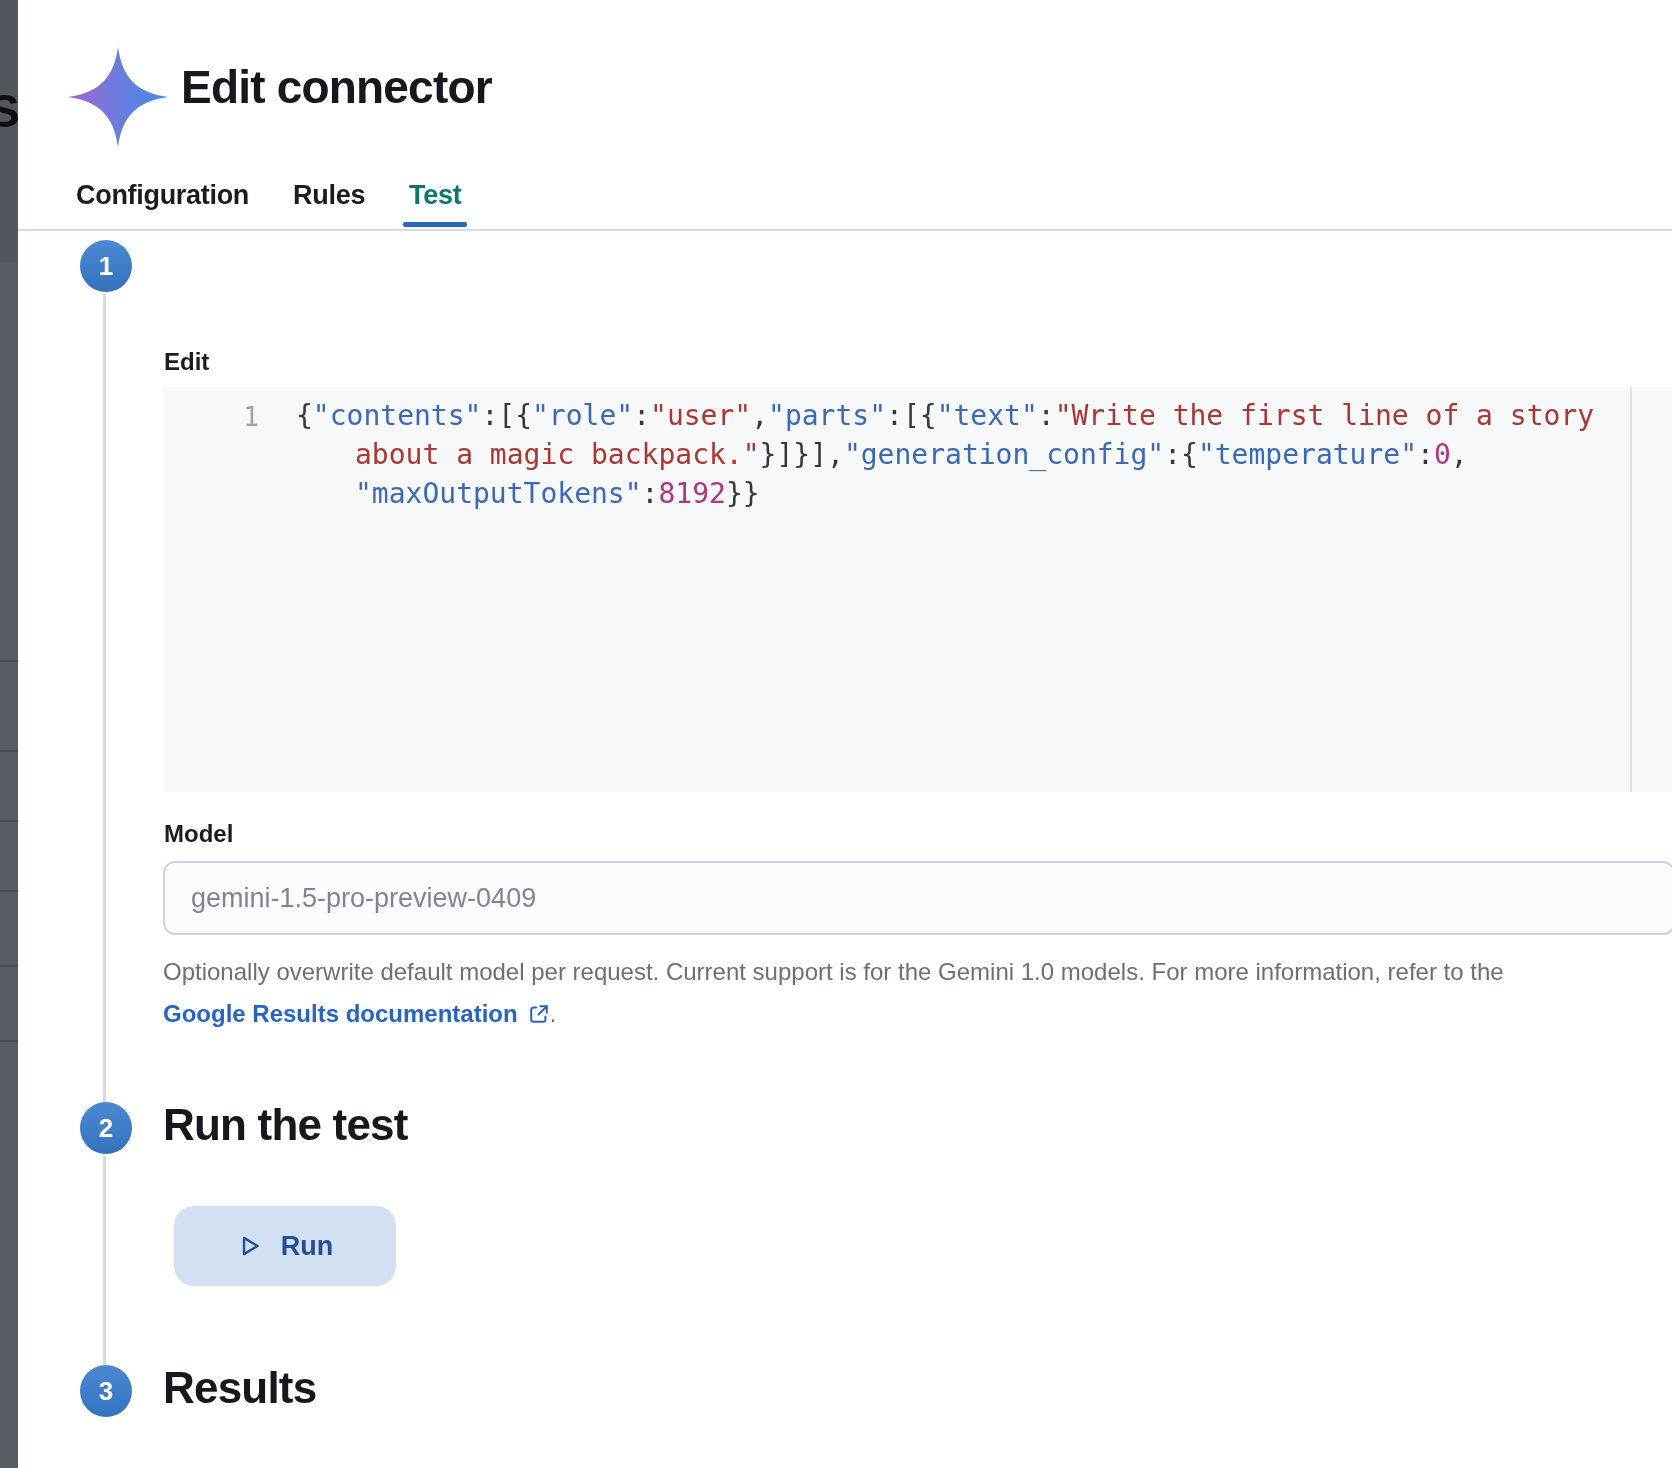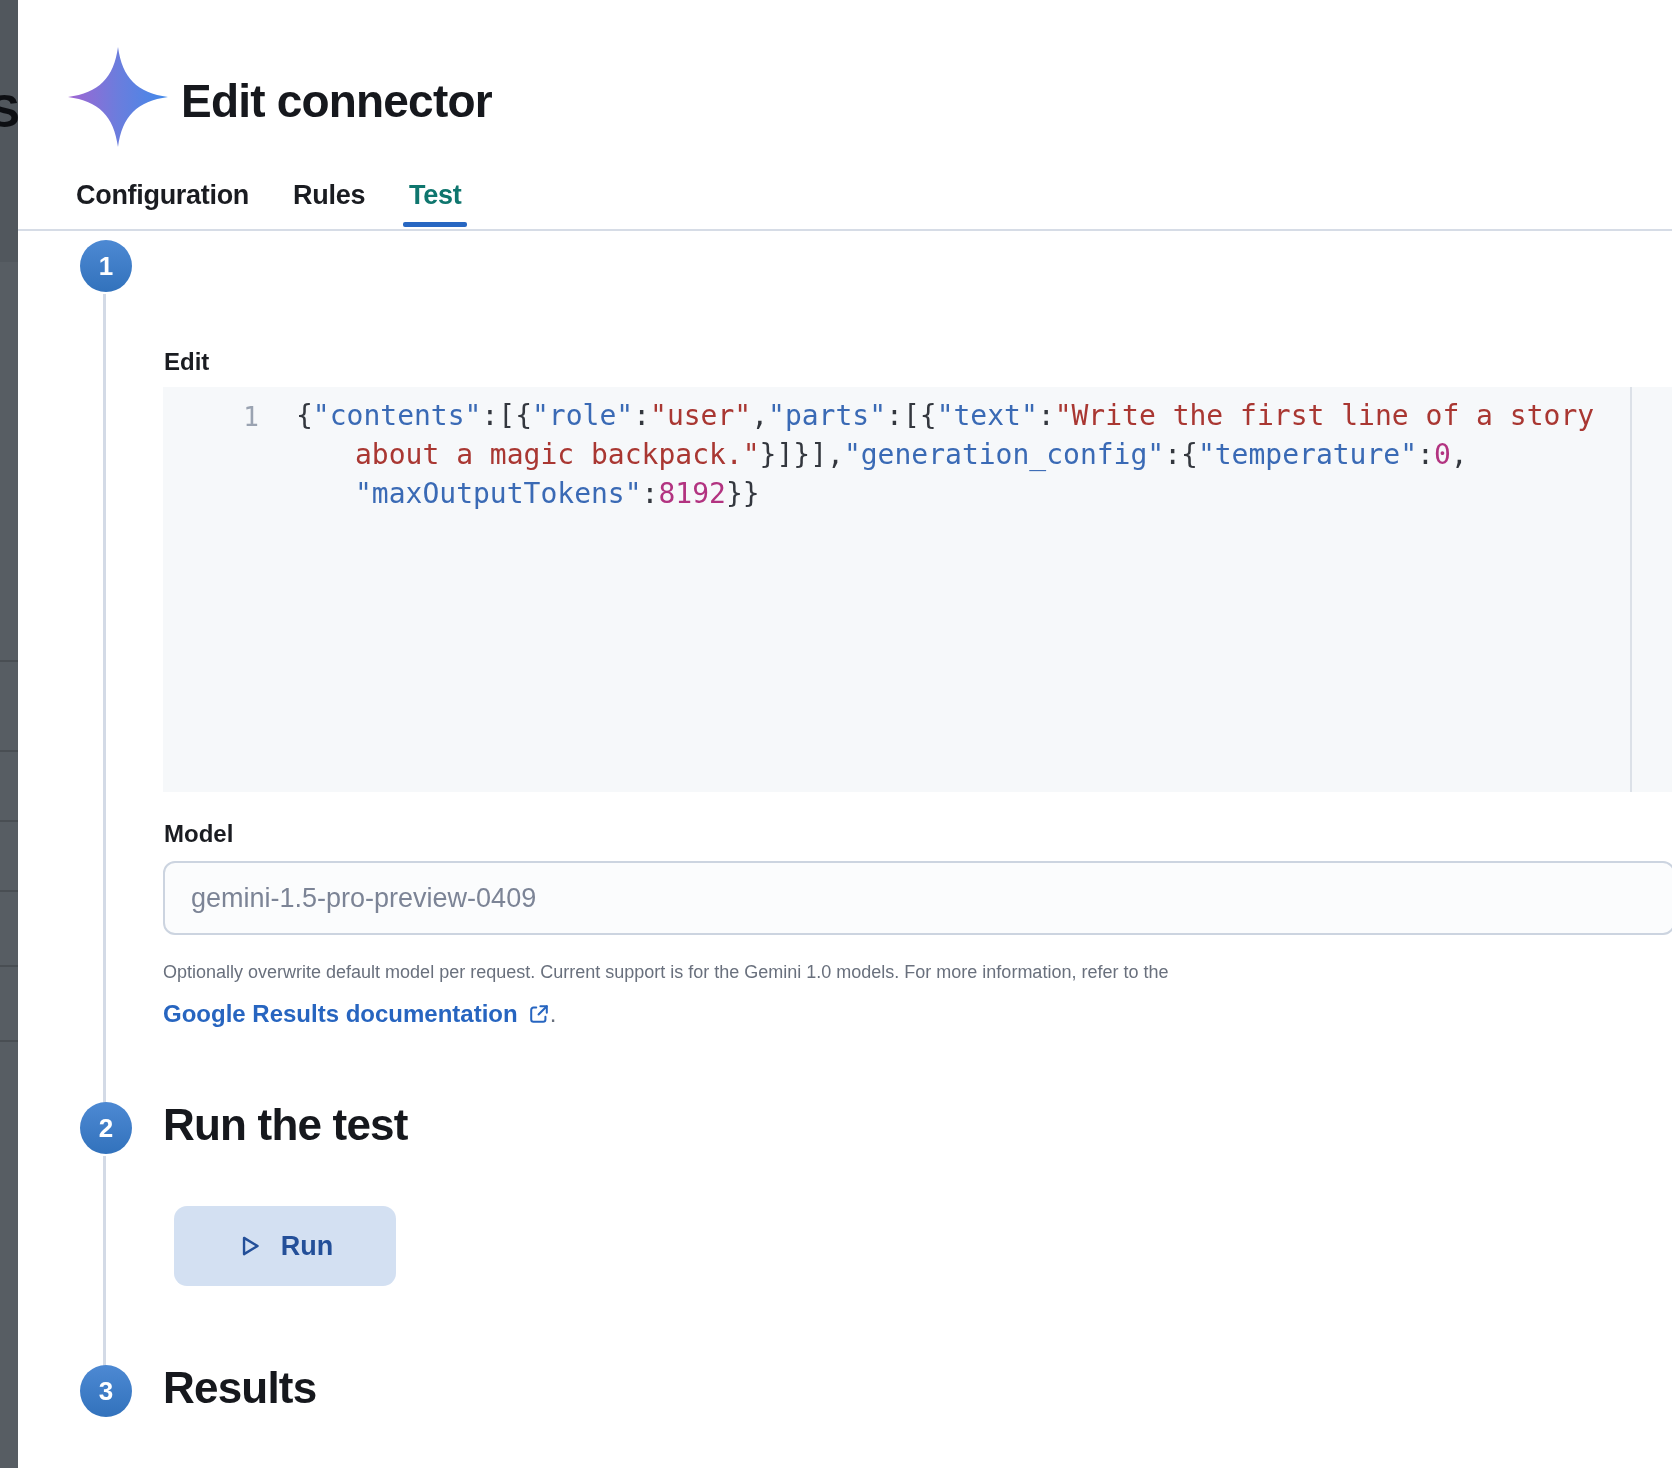--- a/index.html
+++ b/index.html
@@ -22,21 +22,21 @@
 
   
   .flyout {
     position:absolute; left:18px; top:0; right:0; bottom:0;
     background:#ffffff; box-shadow:-8px 0 16px rgba(0,0,0,0.22);
   }
 
   
   .sparkle { position:absolute; left:50px; top:40px; width:100px; height:114px; }
   .page-title {
-    position:absolute; left:163px; top:74px;
+    position:absolute; left:163px; top:60px;
     font-size:46px; font-weight:700; letter-spacing:-0.8px; color:#16181d;
   }
 
   
   .tab-bar { position:absolute; left:58px; top:163px; display:flex; gap:44px; }
   .tab {
     background:none; border:none; cursor:pointer; position:relative;
     font-family:"Liberation Sans", sans-serif;
     font-size:27px; font-weight:700; color:#1a1c21; letter-spacing:-0.3px;
     height:64px; padding:0;
@@ -95,32 +95,32 @@
     position:absolute; left:145px; top:861px; width:1512px; height:74px;
     background:#fbfcfd; border:2px solid #ccd4e0; border-radius:12px;
     padding:0 26px; font-family:"Liberation Sans", sans-serif;
     font-size:27px; color:#4a4f59;
   }
   .model-input::placeholder { color:#7c8496; opacity:1; }
 
   
   .help-text {
     position:absolute; left:145px; top:953px; width:1400px;
-    font-size:18px; line-height:38px; color:#69707d;
+    font-size:24px; line-height:38px; color:#69707d;
   }
   .help-link-row { position:absolute; left:145px; top:995px; font-size:24px; line-height:38px; color:#69707d; display:flex; align-items:center; }
   .doc-link {
     color:#2765c0; font-weight:600; text-decoration:none; display:inline-flex; align-items:center;
   }
   .popout-icon { margin-left:10px; width:22px; height:22px; }
 
   
   .run-button {
     position:absolute; left:156px; top:1206px; width:222px; height:80px;
-    background:#d3e0f2; border:none; border-radius:13px; cursor:pointer;
+    background:#d3e0f2; border:none; border-radius:20px; cursor:pointer;
     display:flex; align-items:center; justify-content:center; gap:18px;
     font-family:"Liberation Sans", sans-serif;
     font-size:27px; font-weight:600; color:#234f99;
   }
   .play-icon { width:26px; height:26px; }
 </style>
 </head>
 <body>
 
 <div class="underlay">

